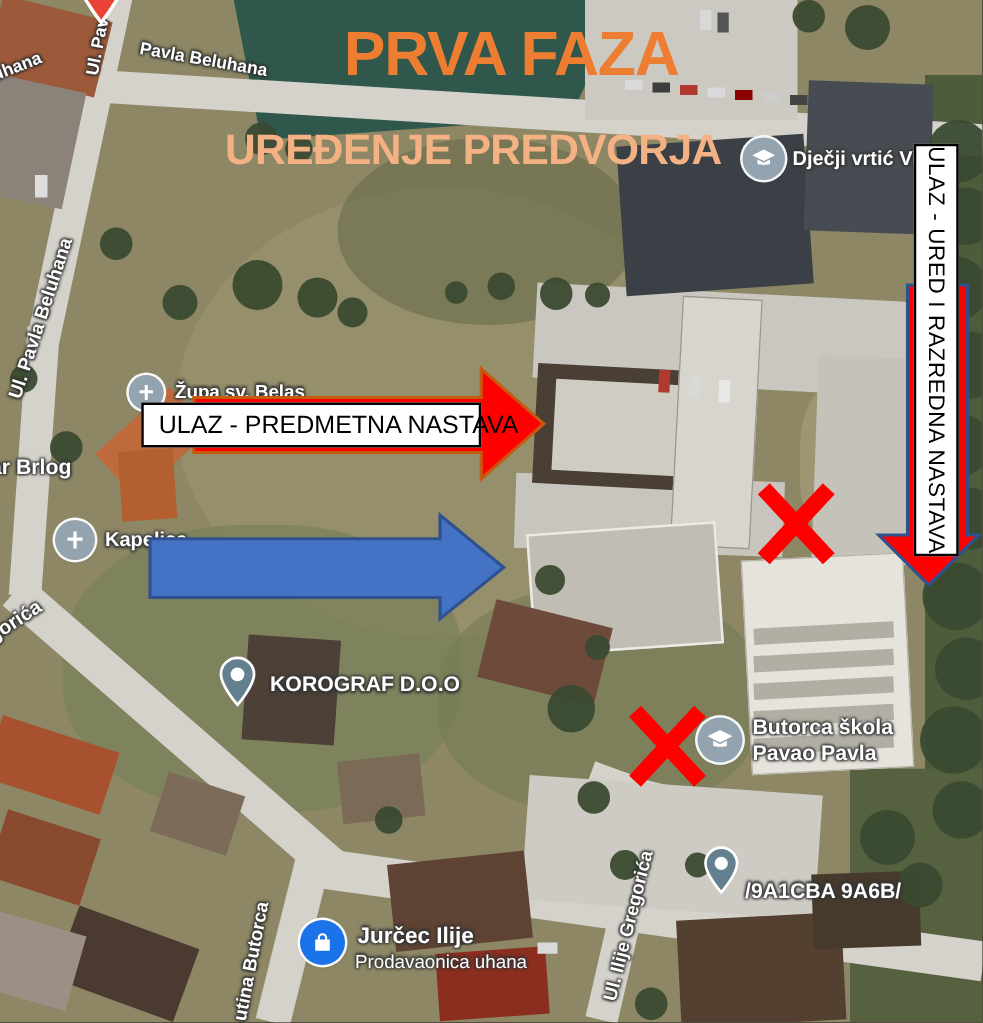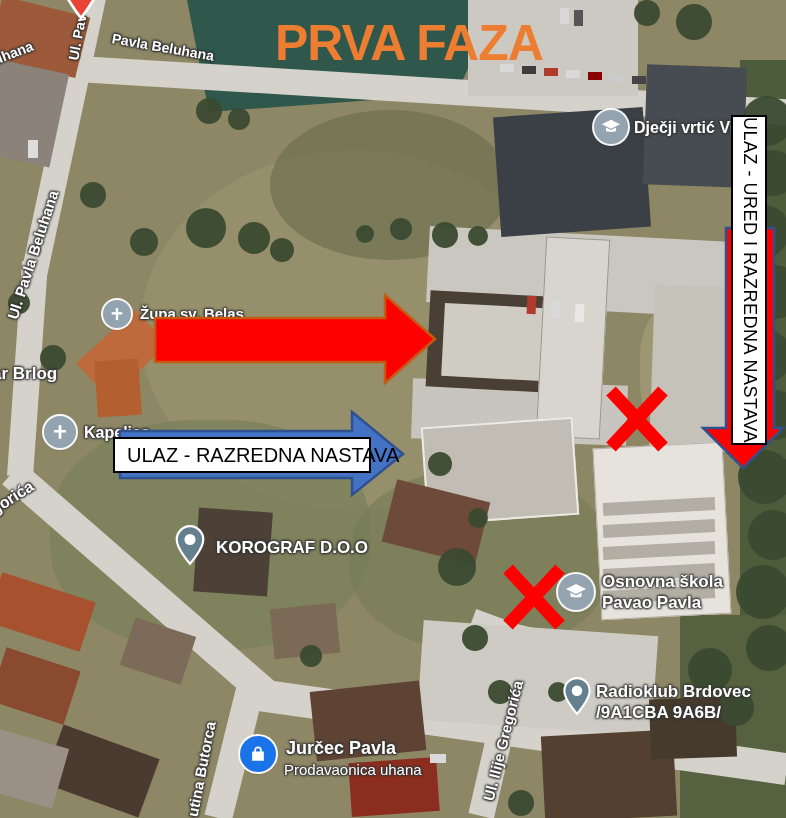--- a/index.html
+++ b/index.html
@@ -213,38 +213,37 @@
       </svg>
   </span>
   <div class="poi-txt" id="tx-vrtic">Dječji vrtić Vid</div>
 
   <span class="poi-ic circ" id="ic-skola">
     <svg width="24" height="24" viewBox="0 0 24 24">
         <path d="M12 4 2 9l10 5 10-5z" fill="#fff"></path>
         <path d="M6.5 12.6v3.6c0 1.6 11 1.6 11 0v-3.6L12 15.4z" fill="#fff"></path>
       </svg>
   </span>
-  <div class="poi-txt" id="tx-skola1">Osnovna škola</div>
+  <div class="poi-txt" id="tx-skola1">Butorca škola</div>
   <div class="poi-txt" id="tx-skola2">Pavao Pavla</div>
 
   <span class="poi-ic" id="ic-radio">
     <svg width="34" height="40" viewBox="0 0 32 38">
         <path d="M16 2c6.6 0 12 5.4 12 12 0 8.5-12 22-12 22S4 22.5 4 14C4 7.4 9.4 2 16 2z" fill="#64808e" stroke="#fff" stroke-width="2"></path>
         <circle cx="16" cy="14" r="5" fill="#fff"></circle>
       </svg>
   </span>
-  <div class="poi-txt" id="tx-radio1">Radioklub Brdovec</div>
   <div class="poi-txt" id="tx-radio2">/9A1CBA 9A6B/</div>
 
   <span class="poi-ic circ" id="ic-jurcec">
     <svg width="20" height="20" viewBox="0 0 24 24">
         <path d="M7.5 9V7.5a4.5 4.5 0 0 1 9 0V9h2.5v11h-14V9z M9.5 9h5V7.5a2.5 2.5 0 0 0-5 0z" fill="#fff" fill-rule="evenodd"></path>
       </svg>
   </span>
-  <div class="poi-txt" id="tx-jurcec1">Jurčec Pavla</div>
+  <div class="poi-txt" id="tx-jurcec1">Jurčec Ilije</div>
   <div class="poi-txt" id="tx-jurcec2">Prodavaonica uhana</div>
 
   <span class="poi-ic" id="ic-redpin">
     <svg width="58" height="84" viewBox="0 0 32 46">
         <path d="M16 2c7.7 0 14 6.3 14 14 0 10-14 28-14 28S2 26 2 16C2 8.3 8.3 2 16 2z" fill="#ea4335" stroke="#fff" stroke-width="1.5"></path>
         <circle cx="16" cy="16" r="5" fill="#7d1f17"></circle>
       </svg>
   </span>
 
   <svg id="arrows" width="786" height="818" viewBox="0 0 786 818">
@@ -254,17 +253,18 @@
     <g>
       <line class="xmark" x1="611" y1="391" x2="663" y2="447"></line>
       <line class="xmark" x1="663" y1="391" x2="611" y2="447"></line>
     </g>
     <g>
       <line class="xmark" x1="508" y1="569" x2="560" y2="625"></line>
       <line class="xmark" x1="560" y1="569" x2="508" y2="625"></line>
     </g>
   </svg>
 
-  <div class="callout" id="callout2">ULAZ - RAZREDNA NASTAVA</div>
+  <div class="callout" id="callout1">ULAZ - PREDMETNA NASTAVA</div>
   <div class="callout" id="callout3">ULAZ - URED I RAZREDNA NASTAVA</div>
 
   <div id="title1">PRVA FAZA</div>
+  <div id="title2">UREĐENJE PREDVORJA</div>
 </div>
 
 </body></html>

